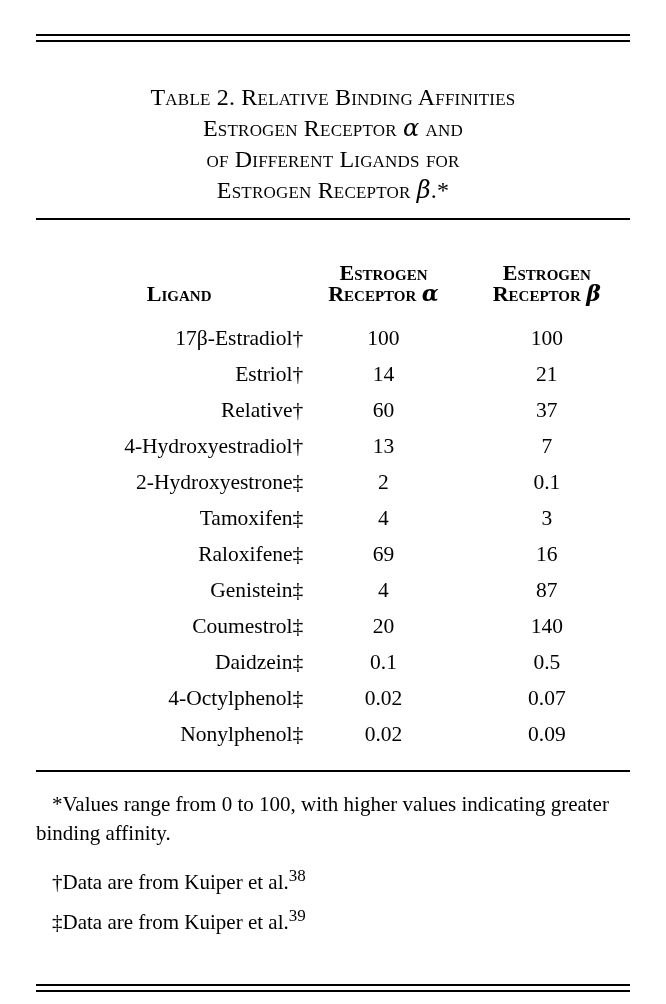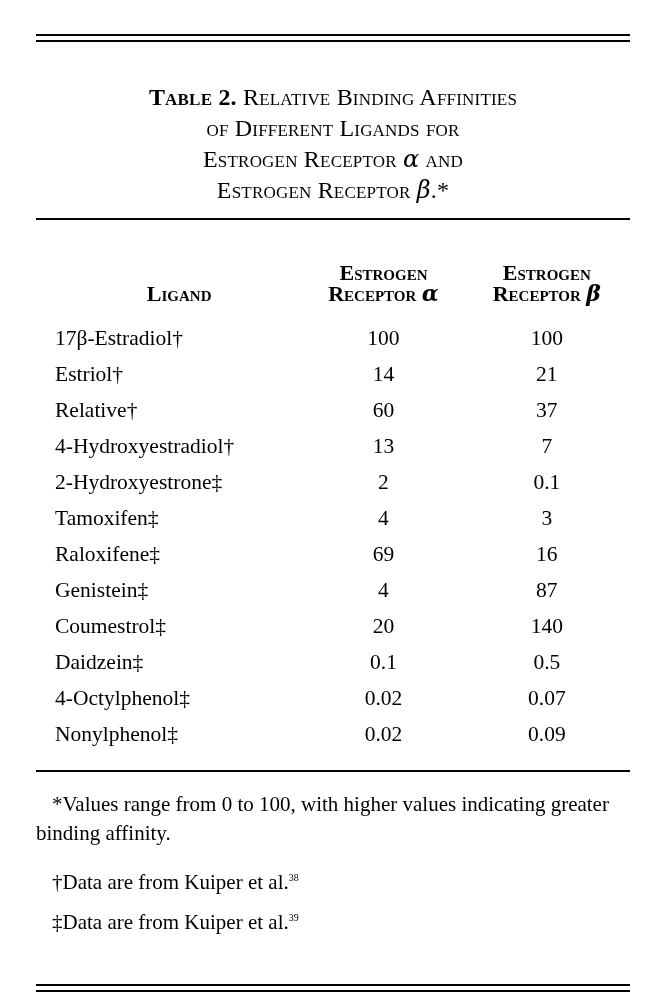--- a/index.html
+++ b/index.html
@@ -18,55 +18,55 @@
   .rule-bottom { position: absolute; top: 984px; left: 36px; right: 36px; }
   .rule-single { border-top: 2px solid #000; }
   .rule-mid { margin-top: 12px; }
   .rule-low { margin-top: 18px; }
 
   .table-title {
     margin-top: 40px; text-align: center;
     font-variant: small-caps; font-size: 24px; line-height: 31px;
     letter-spacing: 0.2px;
   }
-  .t-bold { font-weight: bold; }
+  .t-bold { font-weight: normal; }
   .greek { font-style: italic; font-variant: normal; font-family: "DejaVu Serif", serif; }
 
   table.data { width: 100%; border-collapse: collapse; margin-top: 42px; table-layout: fixed; }
   col.c1 { width: 45%; } col.c2 { width: 27%; } col.c3 { width: 28%; }
   th {
     font-weight: bold; font-variant: small-caps;
     font-size: 22px; line-height: 21px;
     vertical-align: bottom; padding: 0;
   }
   .ligand-h { text-align: center; padding-left: 19px; }
   .num-h { text-align: center; }
   td { padding: 0; font-size: 21.5px; height: 36px; vertical-align: middle; }
-  .ligand-cell { text-align: left; padding-left: 19px; }
+  .ligand-cell { text-align: right; padding-left: 19px; }
   .num-cell { text-align: center; }
   tbody tr:first-child td { padding-top: 16px; }
 
   .footnotes { font-size: 21px; }
   .fn { text-indent: 16px; line-height: 29px; }
   .fn-values { margin-top: 18px; }
   .fn-dagger { margin-top: 20px; }
   .fn-ddagger { margin-top: 11px; }
-  sup { font-size: 10px; line-height: 0; }
+  sup { font-size: 17px; line-height: 0; }
 </style>
 </head>
 <body>
 
 <div class="page">
 
   <div class="rule-double rule-top"></div>
 
   <div class="table-title">
     <div><span class="t-bold">Table 2.</span><span> Relative Binding Affinities</span></div>
+    <div><span>Estrogen Receptor </span><em class="greek">α</em><span> and</span></div>
     <div><span>of Different Ligands for</span></div>
-    <div><span>Estrogen Receptor </span><em class="greek">α</em><span> and</span></div>
     <div><span>Estrogen Receptor </span><em class="greek">β</em><span>.*</span></div>
   </div>
 
   <div class="rule-single rule-mid"></div>
 
   <table class="data">
     <colgroup>
         <col class="c1">
         <col class="c2">
         <col class="c3">

